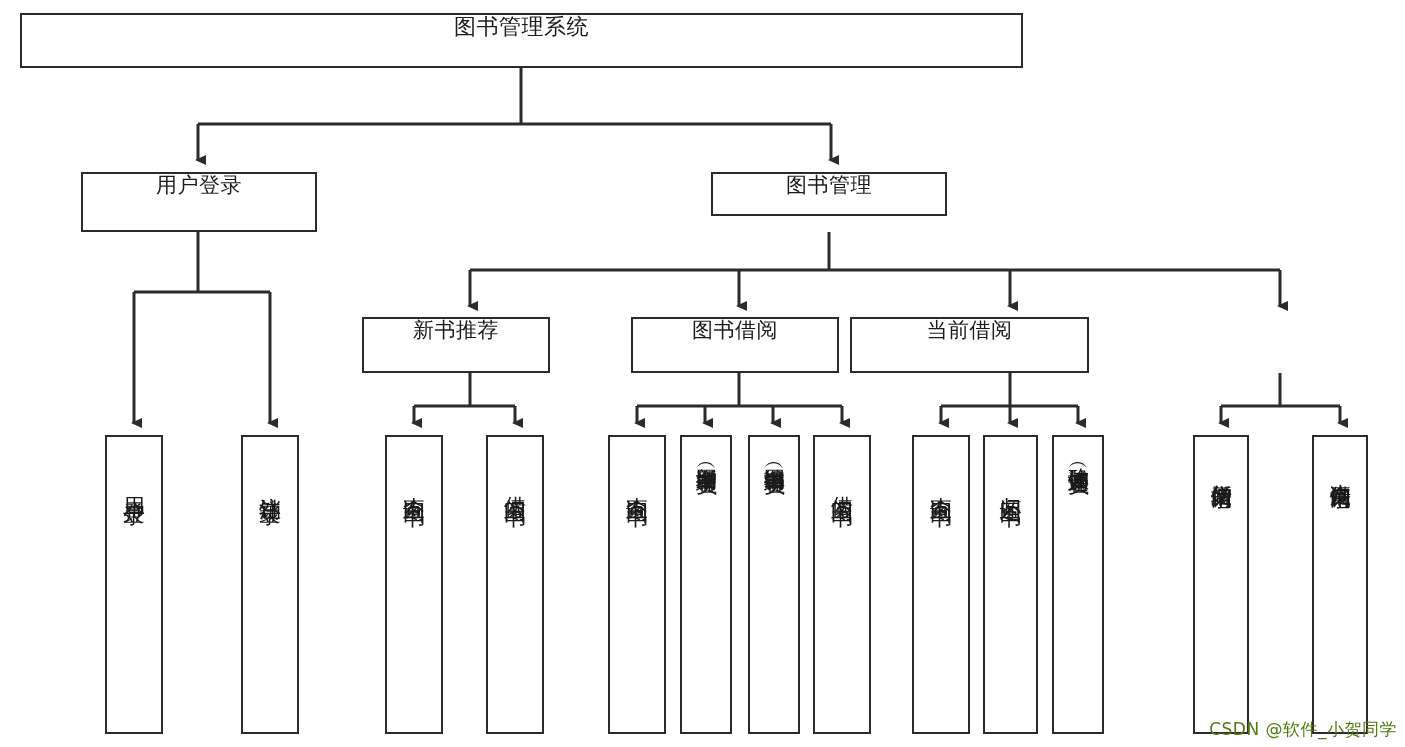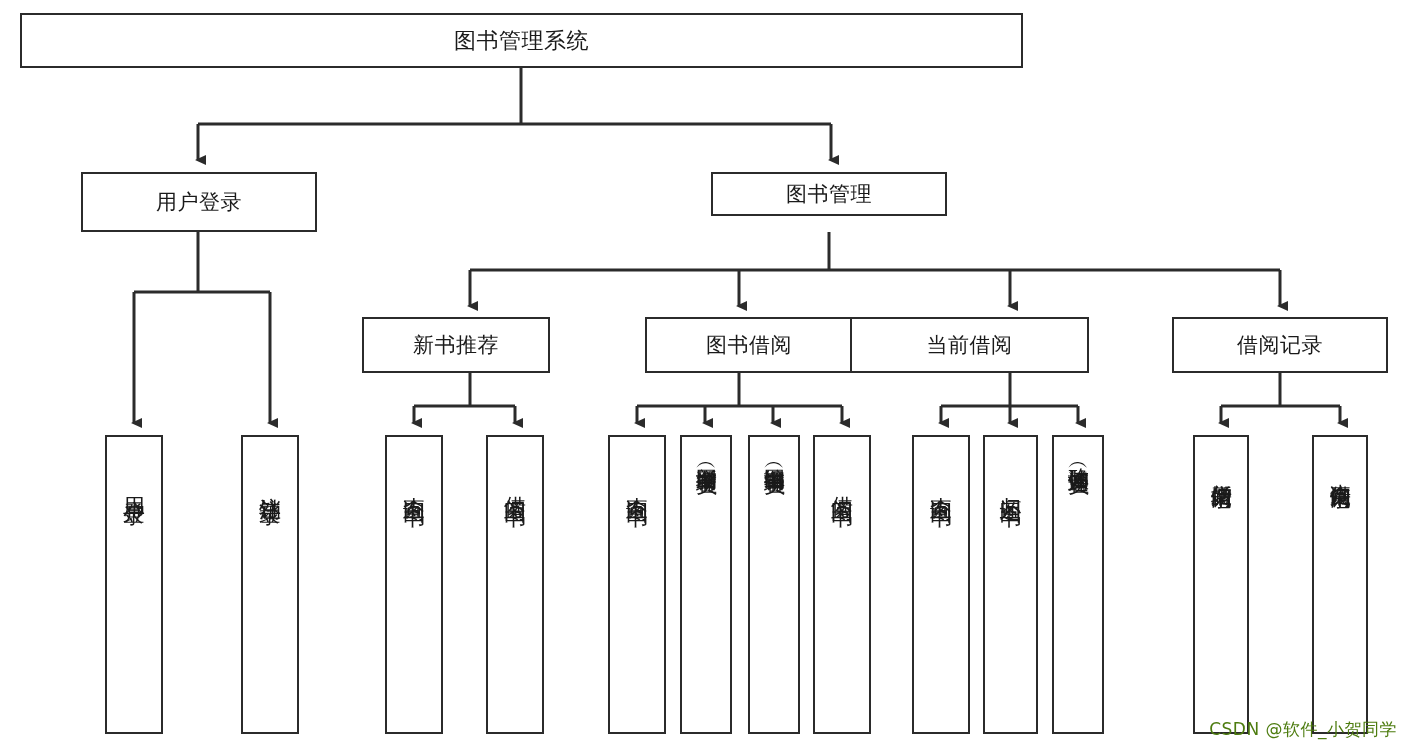--- a/index.html
+++ b/index.html
@@ -26,21 +26,20 @@
     width: 1405px;
     height: 747px;
     pointer-events: none;
   }
   .node {
     position: absolute;
     box-sizing: border-box;
     background: #ffffff;
     border: 2px solid #2b2b2b;
     display: flex;
-    align-items: center;
     justify-content: center;
     color: #1a1a1a;
   }
   .node .label {
     display: block;
     text-align: center;
     line-height: 1.08;
     letter-spacing: 0.5px;
   }
   .node.horizontal .label {
@@ -139,29 +138,26 @@
   <div class="node horizontal" style="left:81px; top:172px; width:236px; height:60px;">
     <span class="label">用户登录</span>
   </div>
   <div class="node horizontal" style="left:711px; top:172px; width:236px; height:44px;">
     <span class="label">图书管理</span>
   </div>
 
   <div class="node horizontal" style="left:362px; top:317px; width:188px; height:56px;">
     <span class="label">新书推荐</span>
   </div>
-  <div class="node horizontal" style="left:631px; top:317px; width:208px; height:56px;margin-left:14px;">
+  <div class="node horizontal" style="left:631px; top:317px; width:208px; height:56px;">
     <span class="label">图书借阅</span>
   </div>
   <div class="node horizontal" style="left:850px; top:317px; width:239px; height:56px;">
     <span class="label">当前借阅</span>
   </div>
-  <div class="node horizontal" style="left:1172px; top:317px; width:216px; height:56px;">
-    <span class="label">借阅记录</span>
-  </div>
 
   <div class="node vertical" style="left:105px; top:435px; width:58px; height:299px;">
     <span class="label">用户登录</span>
   </div>
   <div class="node vertical" style="left:241px; top:435px; width:58px; height:299px;">
     <span class="label">注销登录</span>
   </div>
 
   <div class="node vertical" style="left:385px; top:435px; width:58px; height:299px;">
     <span class="label">查询图书</span>

